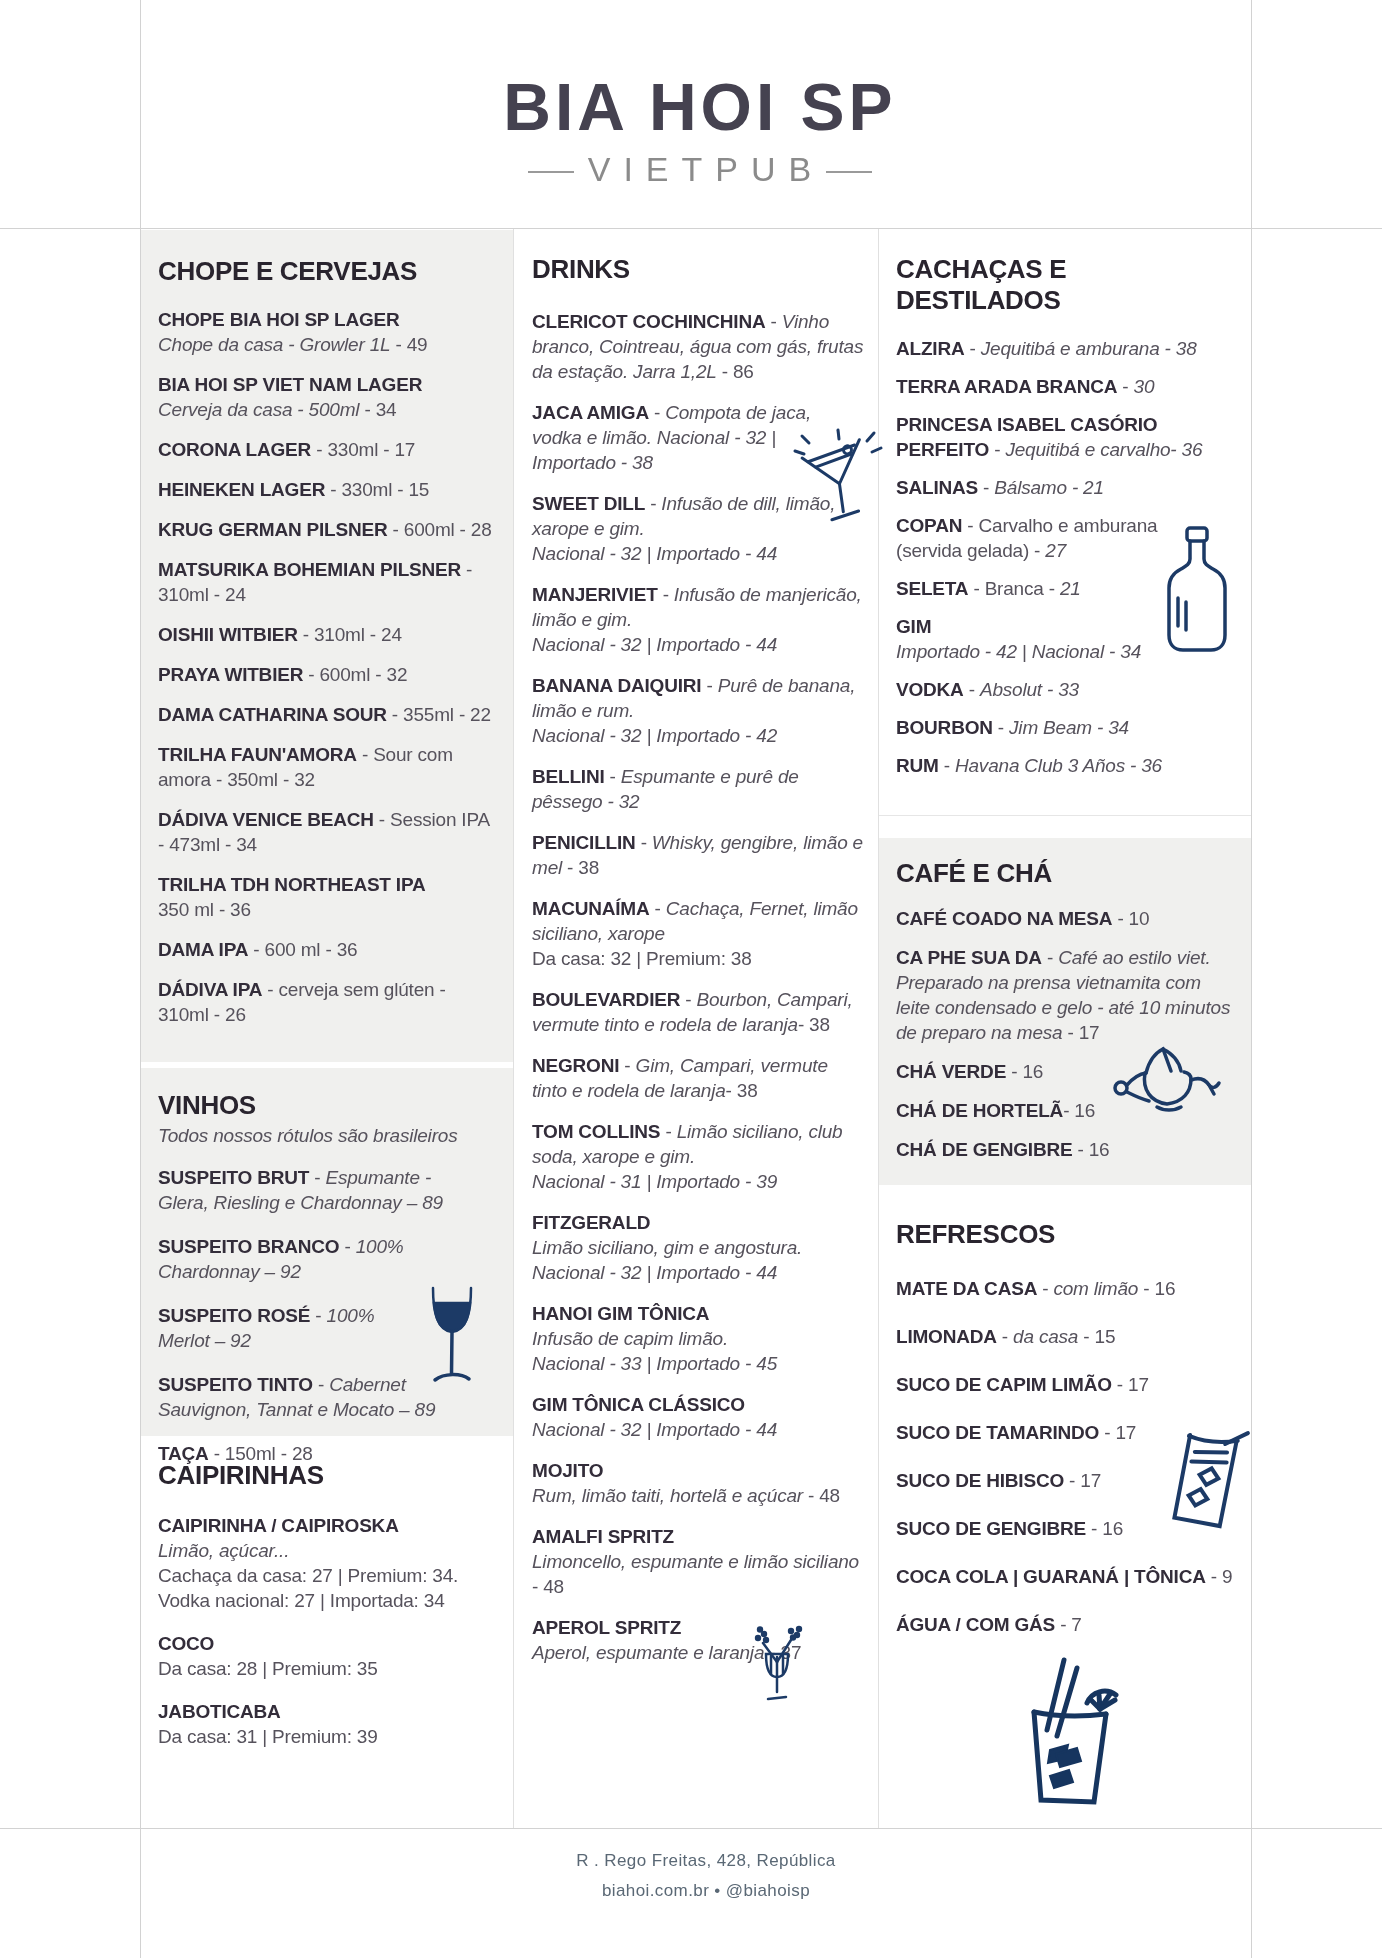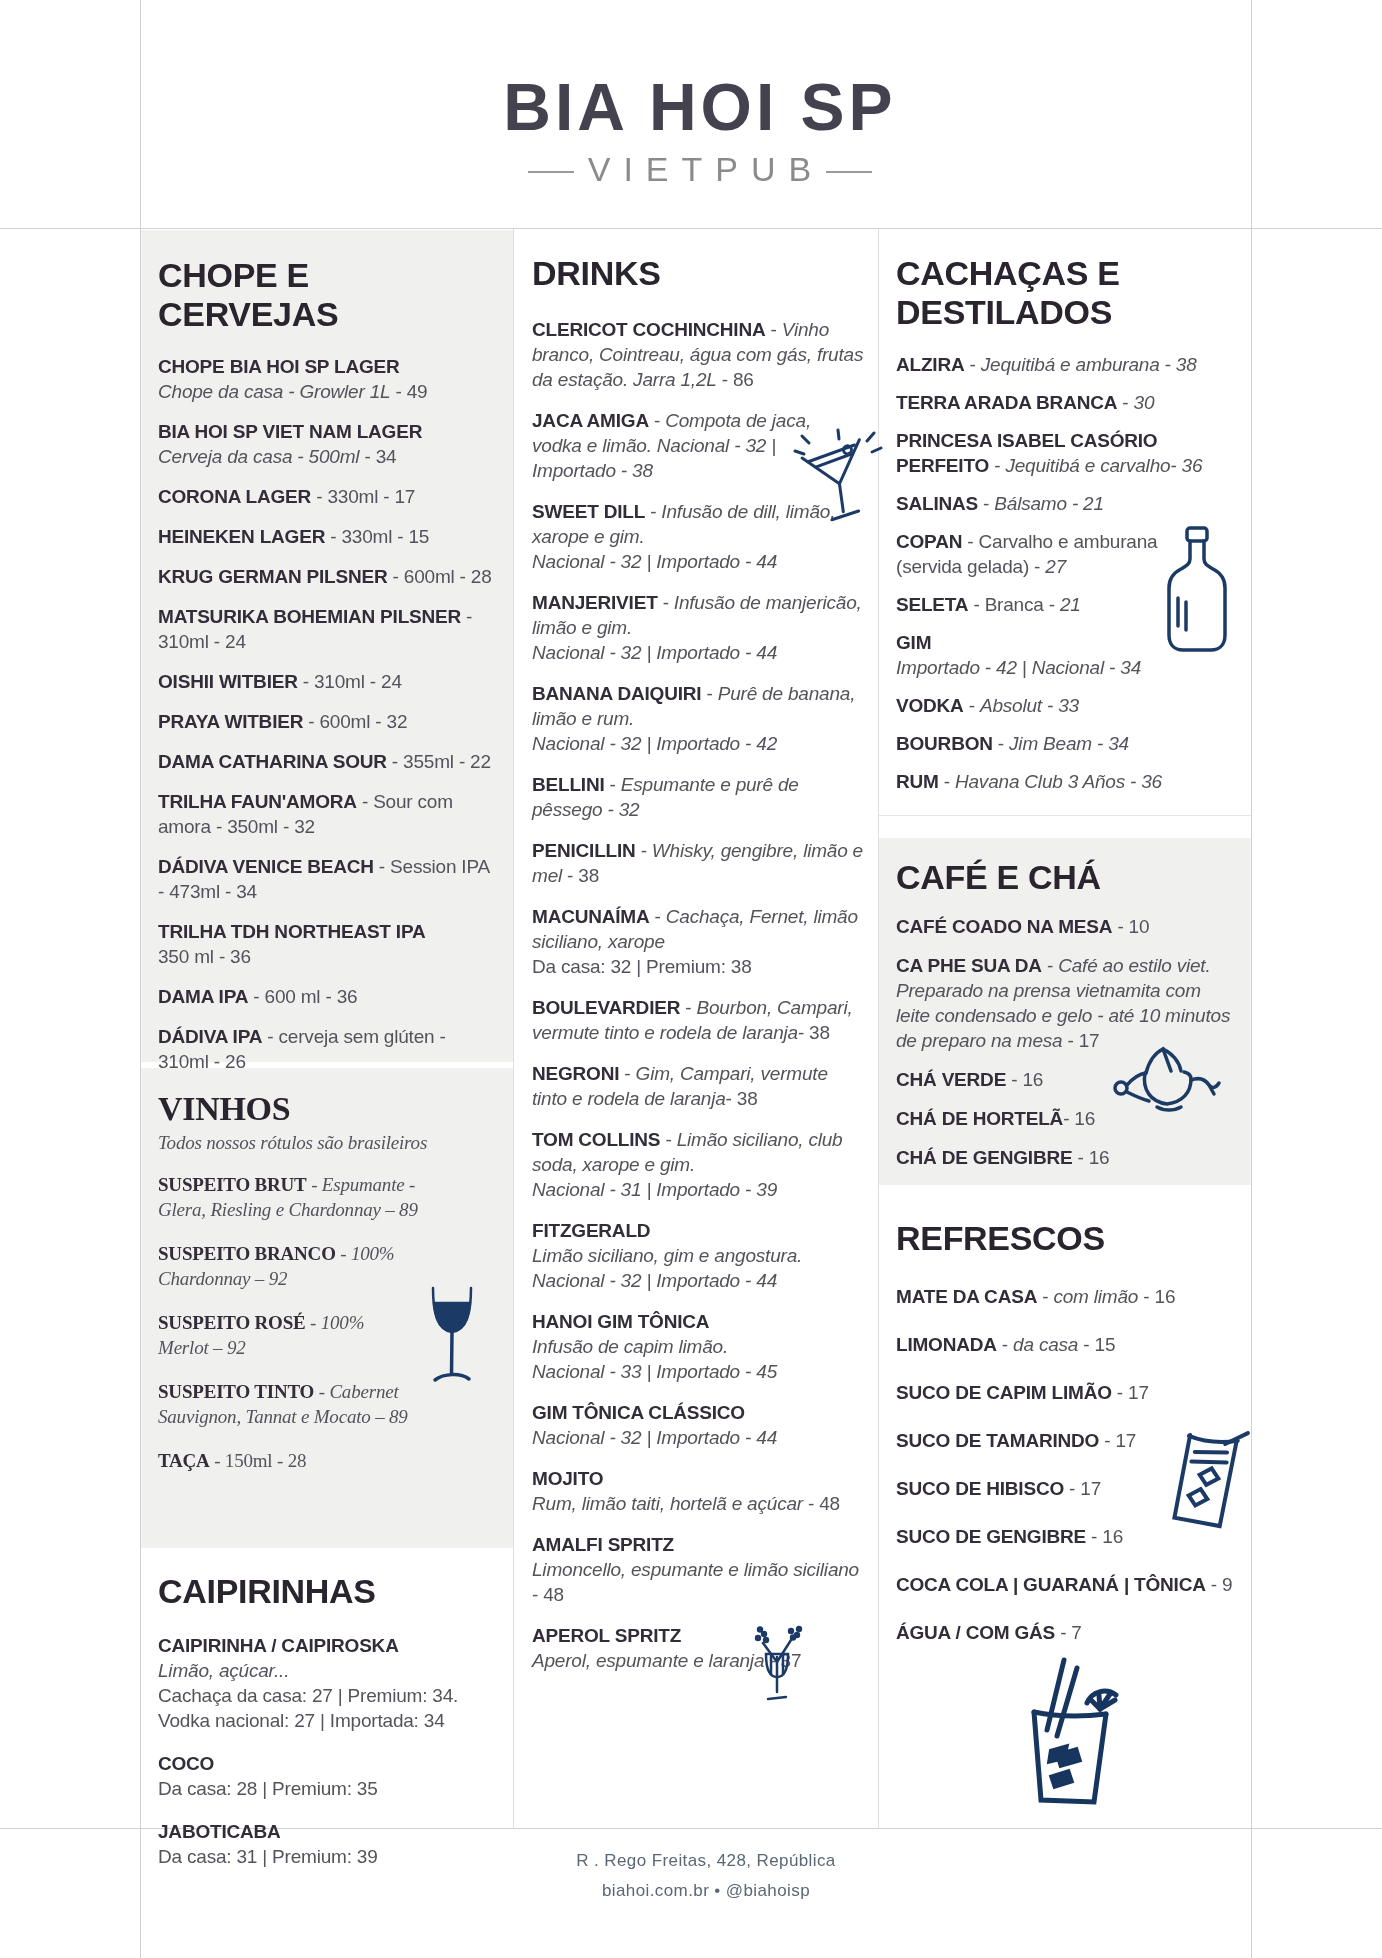--- a/index.html
+++ b/index.html
@@ -3,21 +3,21 @@
 <meta charset="utf-8">
 <style>
   html,body{margin:0;padding:0;background:#fff;}
   .page{position:relative;width:1382px;height:1958px;background:#ffffff;
         font-family:"Liberation Sans",sans-serif;overflow:hidden;}
   .vline,.hline{position:absolute;background:#d2d2d2;}
   .vline{width:1px;}
   .hline{height:1px;}
   .col{position:absolute;top:230px;box-sizing:border-box;}
   .box{background:#f0f0ee;box-sizing:border-box;}
-  .heading{font-size:34px;font-weight:700;color:#29242e;margin:0;letter-spacing:-0.3px;}
+  .heading{font-size:26px;font-weight:700;color:#29242e;margin:0;letter-spacing:-0.3px;}
   .note{font-size:19px;font-style:italic;color:#56525c;margin:4px 0 18px 0;letter-spacing:-0.2px;}
   .item{margin:0 0 15px 0;font-size:19px;line-height:25px;color:#56525c;letter-spacing:-0.2px;}
   .item .b{font-weight:700;color:#332d3a;font-style:normal;}
   .item .i{font-style:italic;}
   .item .p{font-style:normal;}
   
   .sec-chope .heading{margin-bottom:20px;}
   .sec-vinhos .heading{margin-bottom:2px;}
   .sec-vinhos .item{margin-bottom:19px;}
   .sec-caipirinhas{padding:24px 20px 0 17px;}
@@ -74,21 +74,21 @@
           <p class="item"><span class="b">OISHII WITBIER</span><span class="p"> - 310ml - 24</span></p>
           <p class="item"><span class="b">PRAYA WITBIER</span><span class="p"> - 600ml - 32</span></p>
           <p class="item"><span class="b">DAMA CATHARINA SOUR</span><span class="p"> - 355ml - 22</span></p>
           <p class="item"><span class="b">TRILHA FAUN'AMORA</span><span class="p"> - Sour com amora - 350ml - 32</span></p>
           <p class="item"><span class="b">DÁDIVA VENICE BEACH</span><span class="p"> - Session IPA - 473ml - 34</span></p>
           <p class="item"><span class="b">TRILHA TDH NORTHEAST IPA</span><br><span class="p">350 ml - 36</span></p>
           <p class="item"><span class="b">DAMA IPA</span><span class="p"> - 600 ml - 36</span></p>
           <p class="item"><span class="b">DÁDIVA IPA</span><span class="p"> - cerveja sem glúten -</span><br><span class="p">310ml - 26</span></p>
         </div>
     </div>
-    <div class="box sec-vinhos" style="height:480px;margin-top:6px;padding:22px 20px 0 17px;font-family:Liberation Serif, serif;">
+    <div class="box sec-vinhos" style="height:368px;margin-top:6px;padding:22px 20px 0 17px;">
       <h2 class="heading">VINHOS</h2>
       <p class="note">Todos nossos rótulos são brasileiros</p>
       <div>
           <p class="item"><span class="b">SUSPEITO BRUT</span><span class="p"> - </span><span class="i">Espumante -</span><br><span class="i">Glera, Riesling e Chardonnay – 89</span></p>
           <p class="item"><span class="b">SUSPEITO BRANCO</span><span class="p"> - </span><span class="i">100%</span><br><span class="i">Chardonnay – 92</span></p>
           <p class="item"><span class="b">SUSPEITO ROSÉ</span><span class="p"> - </span><span class="i">100%</span><br><span class="i">Merlot – 92</span></p>
           <p class="item"><span class="b">SUSPEITO TINTO</span><span class="p"> - </span><span class="i">Cabernet</span><br><span class="i">Sauvignon, Tannat e Mocato – 89</span></p>
           <p class="item"><span class="b">TAÇA</span><span class="p"> - 150ml - 28</span></p>
         </div>
     </div>

